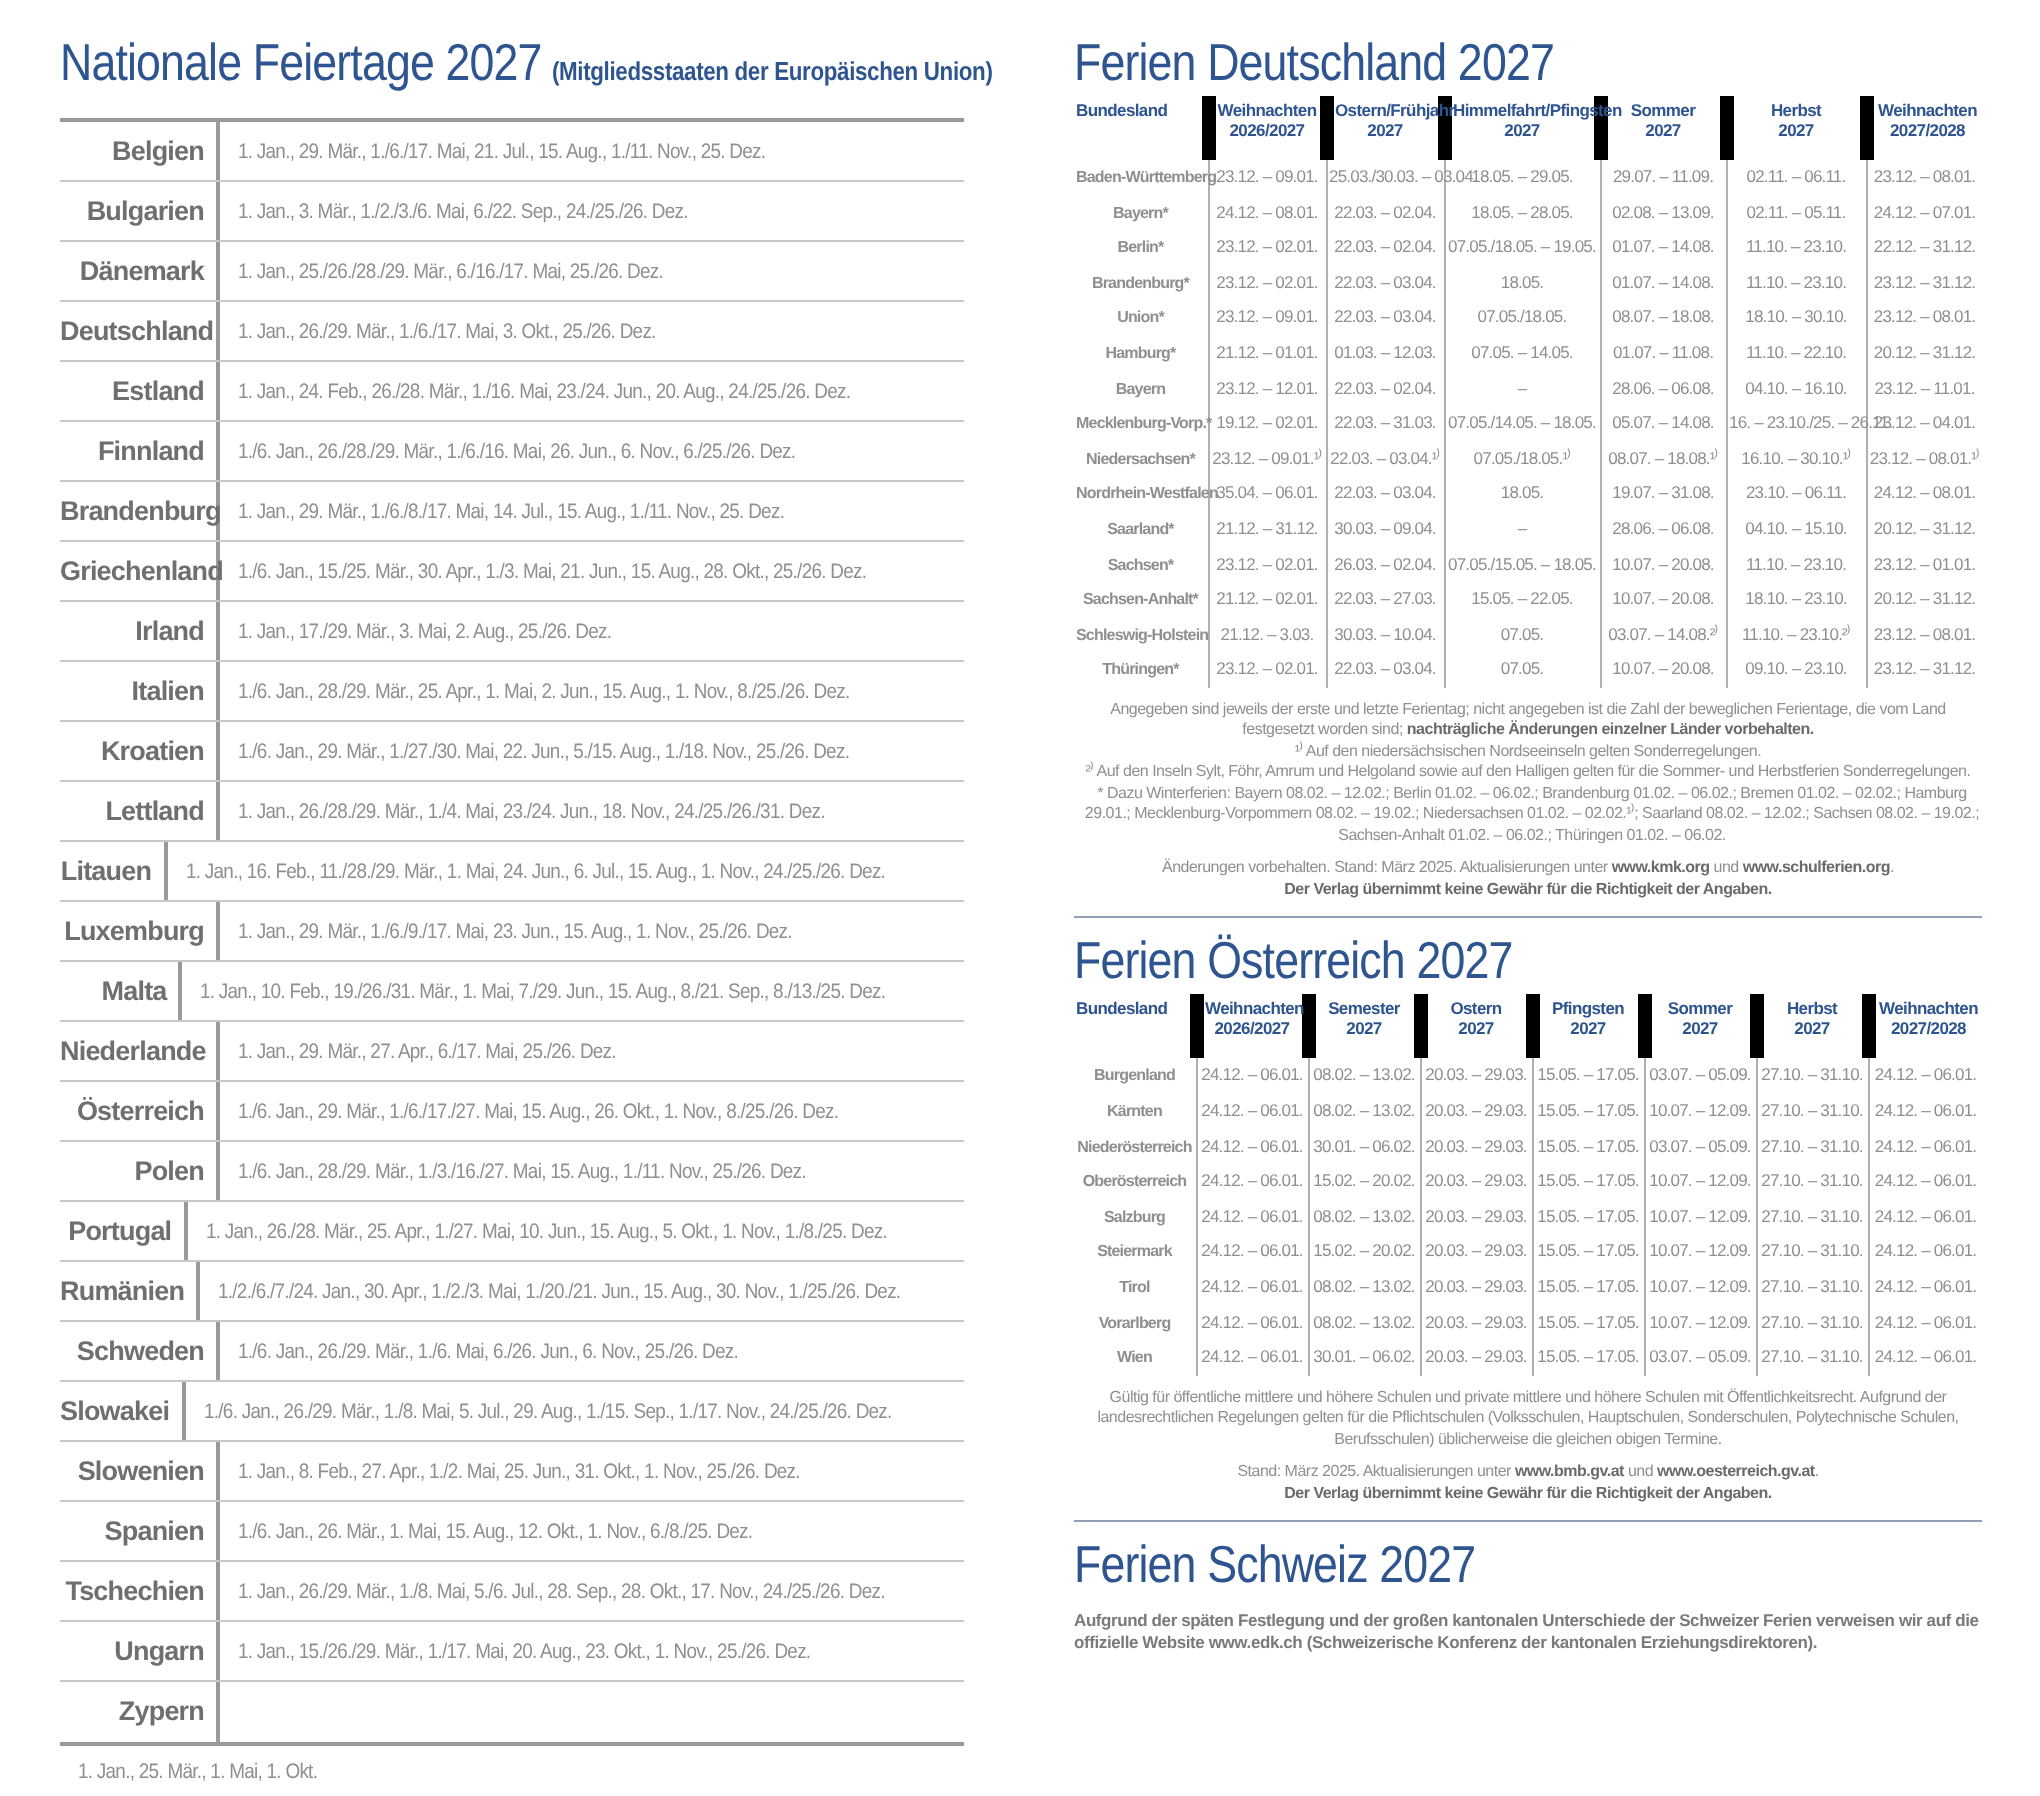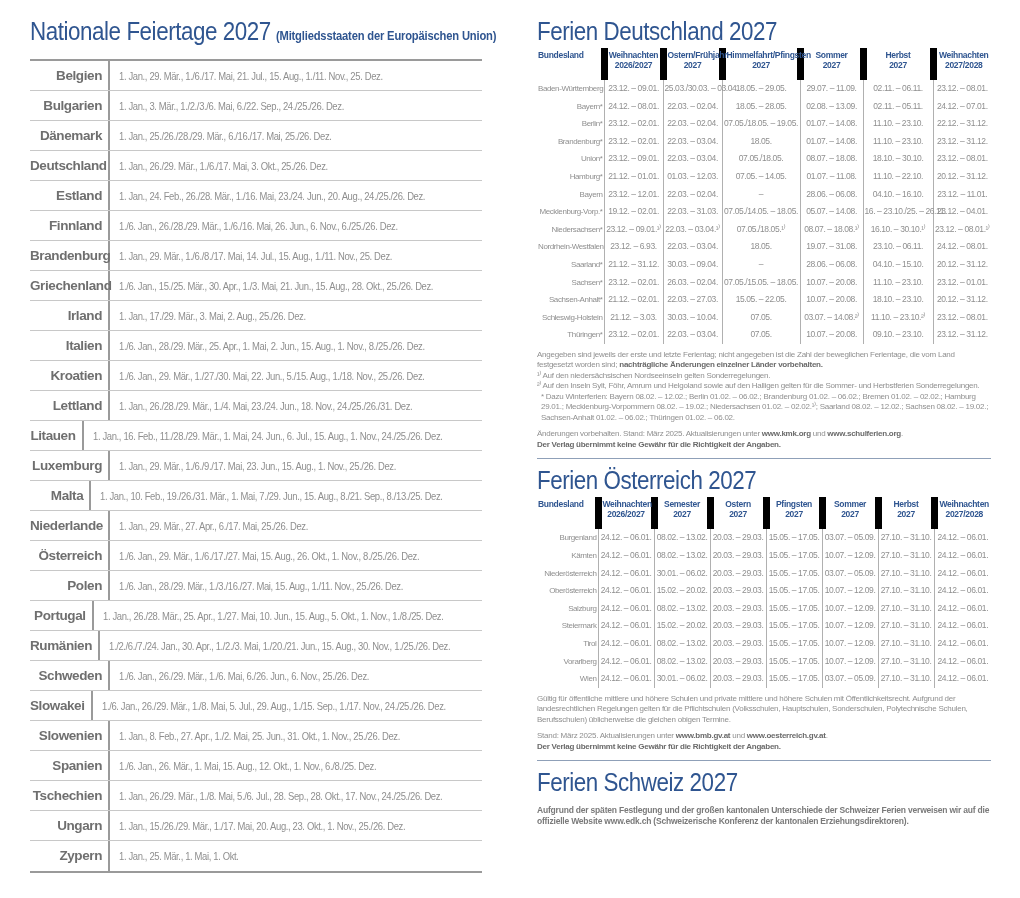--- a/index.html
+++ b/index.html
@@ -8,32 +8,32 @@
 
   .page-left { position: absolute; left: 30px; top: 14px; width: 452px; }
   .page-right { position: absolute; left: 537px; top: 14px; width: 454px; }
 
   .h1 { color: #2f5590; font-weight: normal; font-size: 26px; letter-spacing: -0.5px; line-height: 34px; transform: scaleX(0.86); transform-origin: left center; white-space: nowrap; }
   .h1 .sub { font-size: 13px; font-weight: bold; letter-spacing: -0.2px; margin-left: 6px; }
 
   
   .hol-table { margin-top: 6px; border-top: 2px solid #9a9a9a; border-bottom: 2px solid #9a9a9a; }
   .hol-row { display: flex; height: 30px; border-bottom: 1px solid #c8c8c8; }
-  .hol-row:last-child { border-bottom: none; }
+  .hol-row:last-child { border-bottom: none; flex-direction: column; }
   .hol-country { width: 80px; text-align: right; padding-right: 6px; font-weight: bold; font-size: 13.5px; color: #6f6f6f; line-height: 30px; border-right: 2px solid #9a9a9a; white-space: nowrap; letter-spacing: -0.4px; }
   .hol-dates { flex: 1; padding-left: 10px; font-size: 10.5px; line-height: 30px; color: #8f8f8f; white-space: nowrap; letter-spacing: -0.4px; transform: scaleX(0.9); transform-origin: left center; }
 
   
   .fer-table { width: 100%; border-collapse: collapse; margin-top: 0; table-layout: fixed; }
   .fer-table th { color: #2f5590; font-size: 8.5px; font-weight: bold; line-height: 10px; text-align: center; vertical-align: top; padding: 2px 1px 10px; letter-spacing: -0.3px; border-left: 7px solid #000000; }
   .fer-table th:first-child { text-align: left; border-left: none; }
   .fer-table td { font-size: 8.5px; line-height: 17.6px; text-align: center; color: #8f8f8f; white-space: nowrap; letter-spacing: -0.4px; border-left: 1px solid #b0b0b0; padding: 0 1px; }
-  .fer-table td:first-child { text-align: right; border-left: none; font-size: 8px; }
-
-  .notes { font-size: 8px; line-height: 10.5px; color: #8f8f8f; margin-top: 6px; letter-spacing: -0.25px; }
+  .fer-table td:first-child { text-align: center; border-left: none; font-size: 8px; font-weight: bold; }
+
+  .notes { font-size: 8px; line-height: 10.5px; color: #8f8f8f; margin-top: 6px; letter-spacing: -0.25px; text-align: center; }
   .notes p { margin: 0; }
   .notes .gap { margin-top: 6px; }
   .notes b { color: #6a6a6a; }
   .notes .ind { padding-left: 4px; }
   .sep { border-top: 1px solid #8fa0b8; margin: 8px 0 4px; }
 
   .swiss { font-size: 8.5px; font-weight: bold; line-height: 11px; color: #7a7a7a; margin-top: 6px; letter-spacing: -0.2px; }
 </style>
 </head>
 <body>
@@ -255,21 +255,21 @@
           <td>Niedersachsen*</td>
           <td>23.12. – 09.01.¹⁾</td>
           <td>22.03. – 03.04.¹⁾</td>
           <td>07.05./18.05.¹⁾</td>
           <td>08.07. – 18.08.¹⁾</td>
           <td>16.10. – 30.10.¹⁾</td>
           <td>23.12. – 08.01.¹⁾</td>
         </tr>
         <tr>
           <td>Nordrhein-Westfalen</td>
-          <td>23.12. – 6.93.</td>
+          <td>35.04. – 06.01.</td>
           <td>22.03. – 03.04.</td>
           <td>18.05.</td>
           <td>19.07. – 31.08.</td>
           <td>23.10. – 06.11.</td>
           <td>24.12. – 08.01.</td>
         </tr>
         <tr>
           <td>Saarland*</td>
           <td>21.12. – 31.12.</td>
           <td>30.03. – 09.04.</td>

